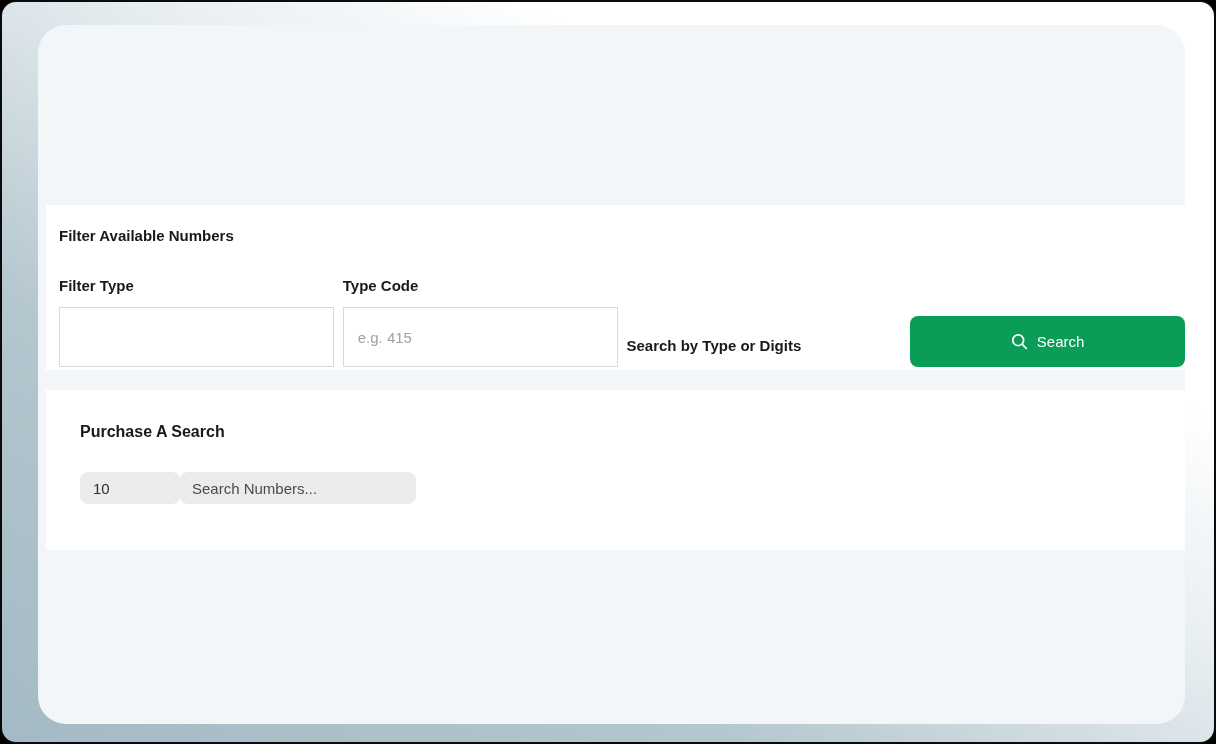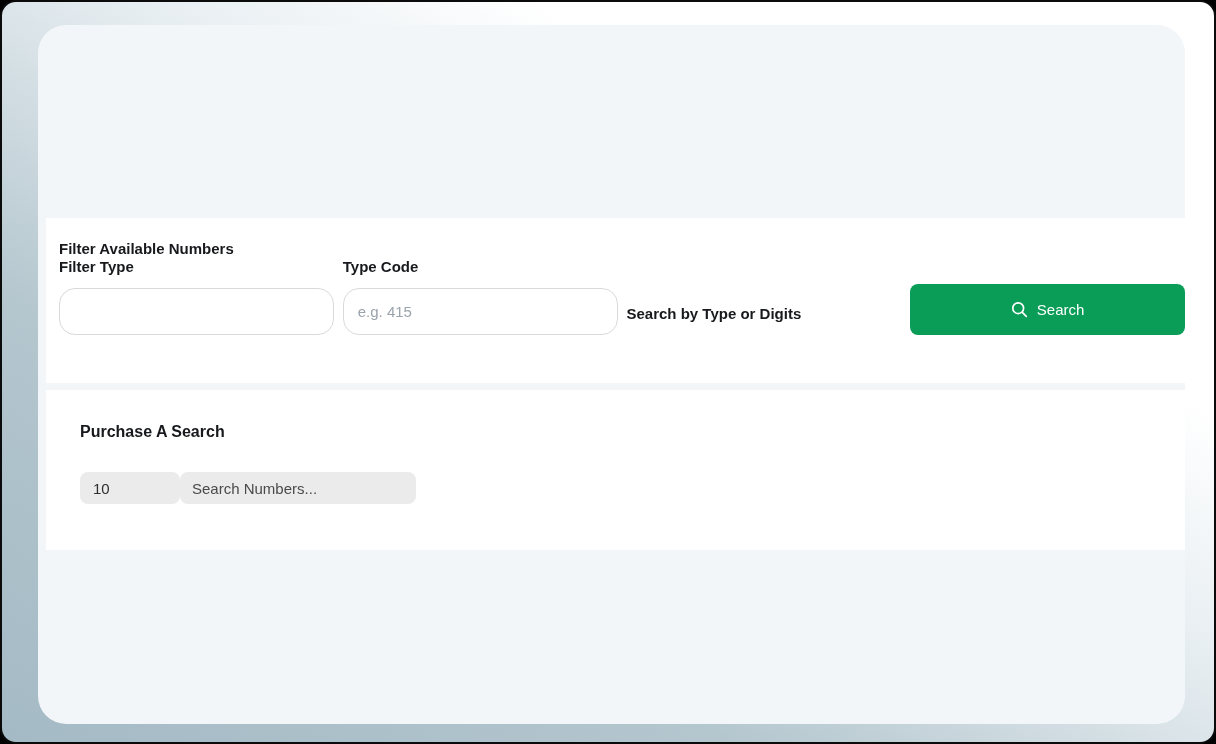--- a/index.html
+++ b/index.html
@@ -14,41 +14,41 @@
     border:2px solid #0b0b0b;border-radius:16px;overflow:hidden;
     background:linear-gradient(to top right,#a4bac5 0%,#b4c6ce 30%,#e6edf1 55%,#ffffff 72%);
   }
   .panel{
     position:absolute;left:36px;top:23px;width:1147px;height:699px;
     background:#f2f6f9;border-radius:28px;overflow:hidden;
   }
   .card{
     position:absolute;left:8px;right:0;background:#ffffff;box-sizing:border-box;
   }
-  .card-filter{top:193px;height:165px;padding:22px 0 0 13px;}
+  .card-filter{top:180px;height:165px;padding:22px 0 0 13px;}
   .card-purchase{top:365px;height:160px;padding:32px 27px 0 34px;}
 
   .card-title{
     margin:0;font-size:15px;font-weight:600;color:#17191c;line-height:18px;
   }
   .purchase-title{
     margin:0;font-size:16px;font-weight:700;color:#17191c;line-height:19px;
   }
 
   .filter-grid{
     display:grid;grid-template-columns:repeat(4,1fr);gap:9px;
-    align-items:end;
+    margin-top:32px;align-items:end;
   }
   .field-label{
     display:block;font-size:15px;font-weight:600;color:#17191c;
     line-height:18px;margin-bottom:12px;
   }
   .input{
-    box-sizing:border-box;width:100%;height:47px;
-    background:#ffffff;border:1px solid #d7dadd;border-radius:16px;
+    box-sizing:border-box;width:100%;height:60px;
+    background:#ffffff;border:1px solid #d7dadd;border-radius:0;
     font-family:inherit;font-size:15px;color:#17191c;padding:0 14px;outline:none;
   }
   .input::placeholder{color:#9ba3ac;opacity:1;}
   select.input{appearance:none;-webkit-appearance:none;-moz-appearance:none;}
 
   .search-btn{
     box-sizing:border-box;width:100%;height:51px;border:none;border-radius:8px;
     background:#0a9d57;color:#ffffff;font-family:inherit;font-size:15px;
     display:flex;align-items:center;justify-content:center;gap:9px;cursor:pointer;
   }

